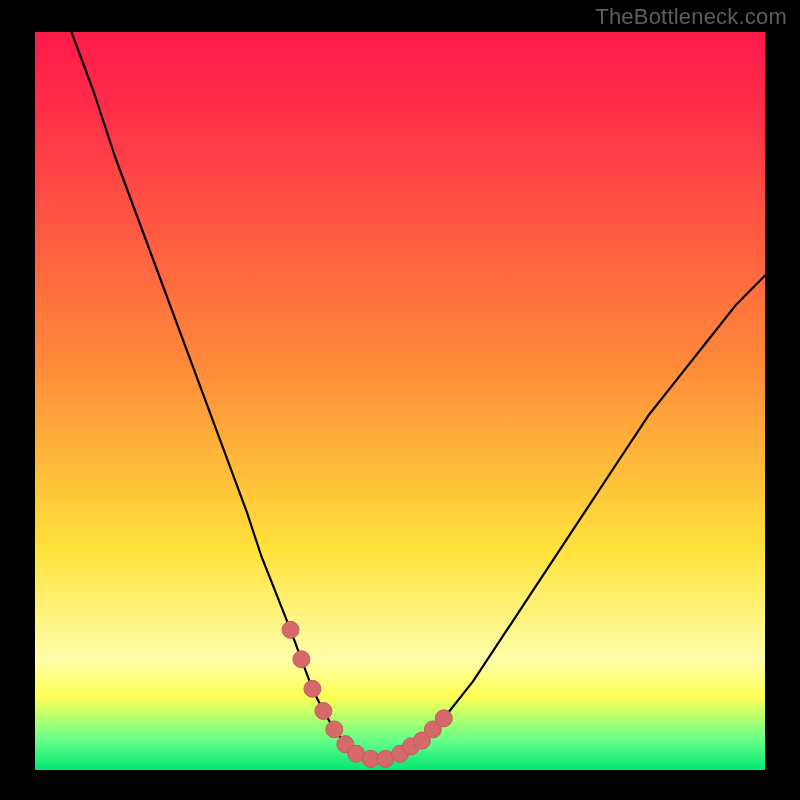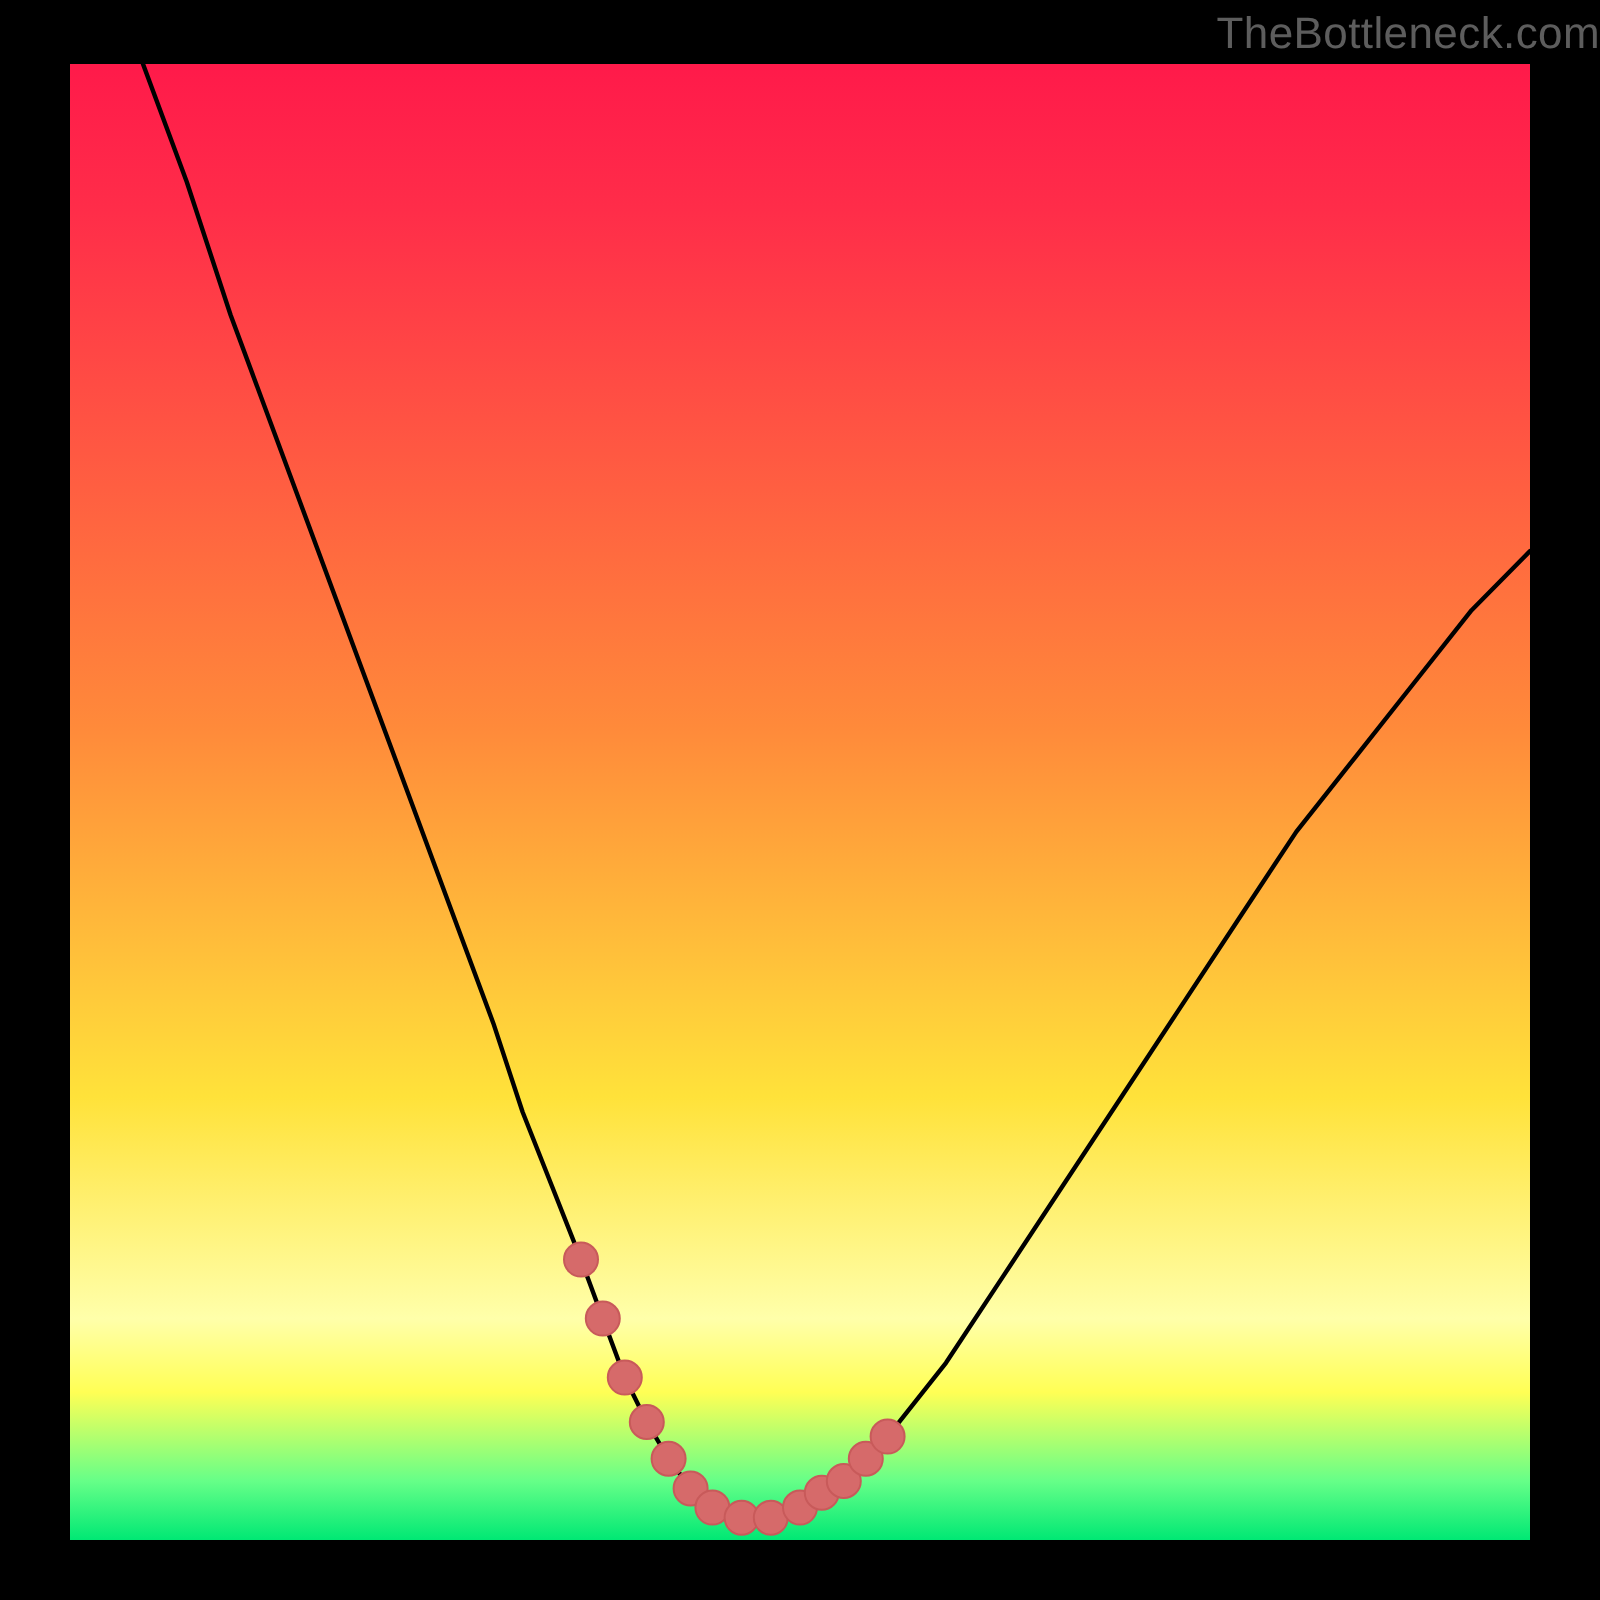--- a/index.html
+++ b/index.html
@@ -13,21 +13,21 @@
   }
   .frame {
     position: relative;
     width: 800px;
     height: 800px;
     background: #000;
   }
   .watermark {
     position: absolute;
     top: 4px;
-    right: 0;
+    right: 13px;
     color: #5d5d5d;
     font-size: 22px;
     font-weight: 500;
     letter-spacing: 0.2px;
     z-index: 10;
   }
   svg.plot {
     position: absolute;
     left: 35px;
     top: 32px;

